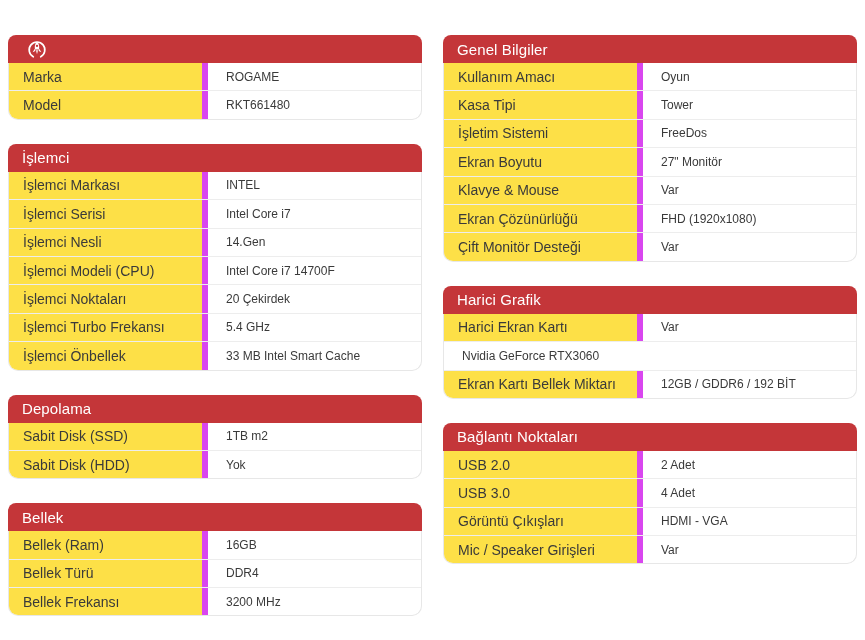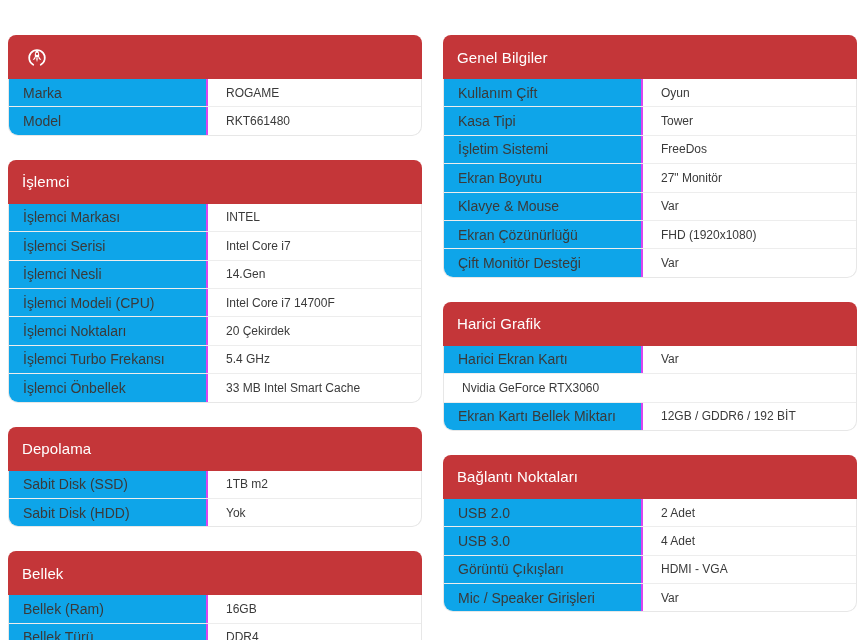--- a/index.html
+++ b/index.html
@@ -21,21 +21,21 @@
   .col {
     width: 414px;
     display: flex;
     flex-direction: column;
     gap: 24px;
   }
   .card { width: 100%; }
   .card-header {
     background: #C43639;
     color: #ffffff;
-    height: 44px;
+    height: 28px;
     border-radius: 8px 8px 0 0;
     padding: 0 14px;
     display: flex;
     align-items: center;
     font-size: 15px;
     letter-spacing: 0.1px;
   }
   .card-header.logo-header { padding-left: 18px; }
   .card-body {
     border: 1px solid #e7e7e7;
@@ -46,22 +46,22 @@
   }
   .spec-row {
     display: flex;
     height: 27.4px;
     border-top: 1px solid #ededed;
   }
   .spec-row:first-child { border-top: none; }
   .cell-label {
     width: 199px;
     box-sizing: border-box;
-    background: #0ea5e9;
-    border-right: 2px solid #d946ef;
+    background: #fde047;
+    border-right: 6px solid #d946ef;
     display: flex;
     align-items: center;
     padding-left: 14px;
     font-size: 14px;
     white-space: nowrap;
   }
   .cell-value {
     flex: 1;
     display: flex;
     align-items: center;
@@ -168,21 +168,21 @@
         </div>
       </section>
     </div>
   <div class="col">
       <section class="card">
         <div class="card-header">
           <span>Genel Bilgiler</span>
         </div>
         <div class="card-body">
           <div class="spec-row">
-            <div class="cell-label">Kullanım Çift</div>
+            <div class="cell-label">Kullanım Amacı</div>
             <div class="cell-value">Oyun</div>
           </div>
           <div class="spec-row">
             <div class="cell-label">Kasa Tipi</div>
             <div class="cell-value">Tower</div>
           </div>
           <div class="spec-row">
             <div class="cell-label">İşletim Sistemi</div>
             <div class="cell-value">FreeDos</div>
           </div>

